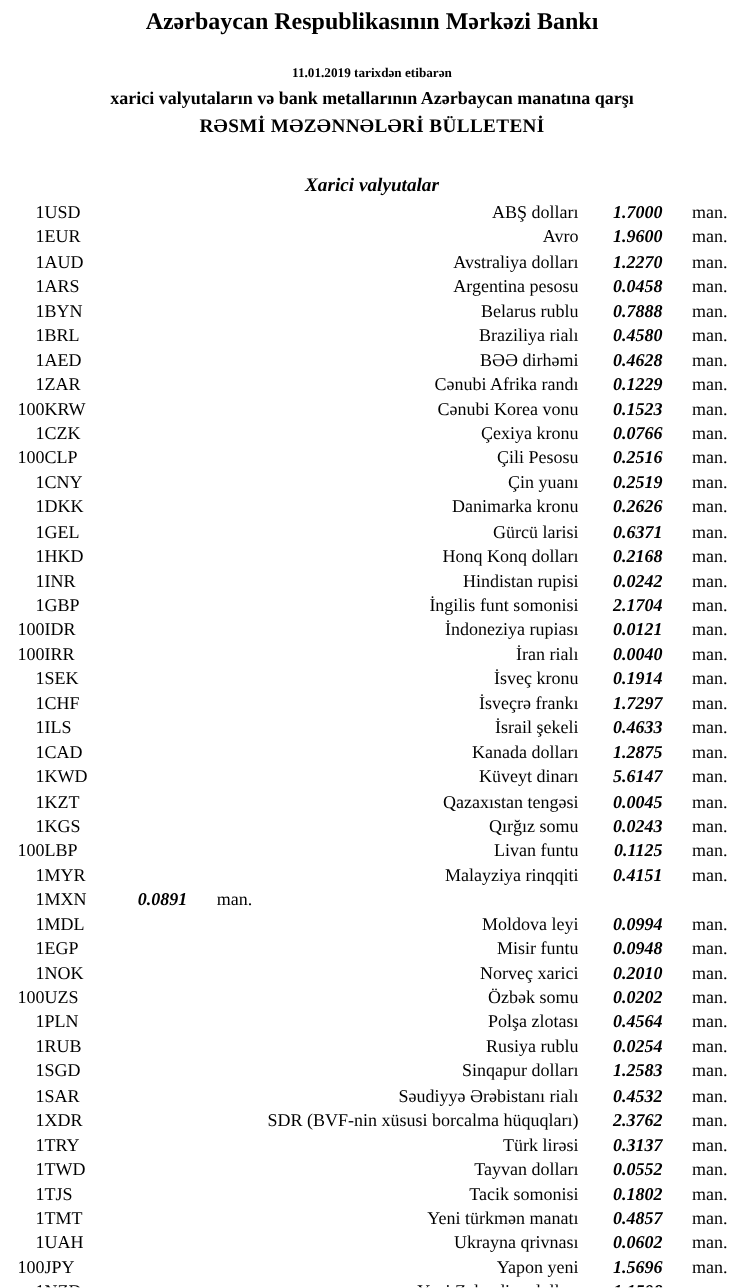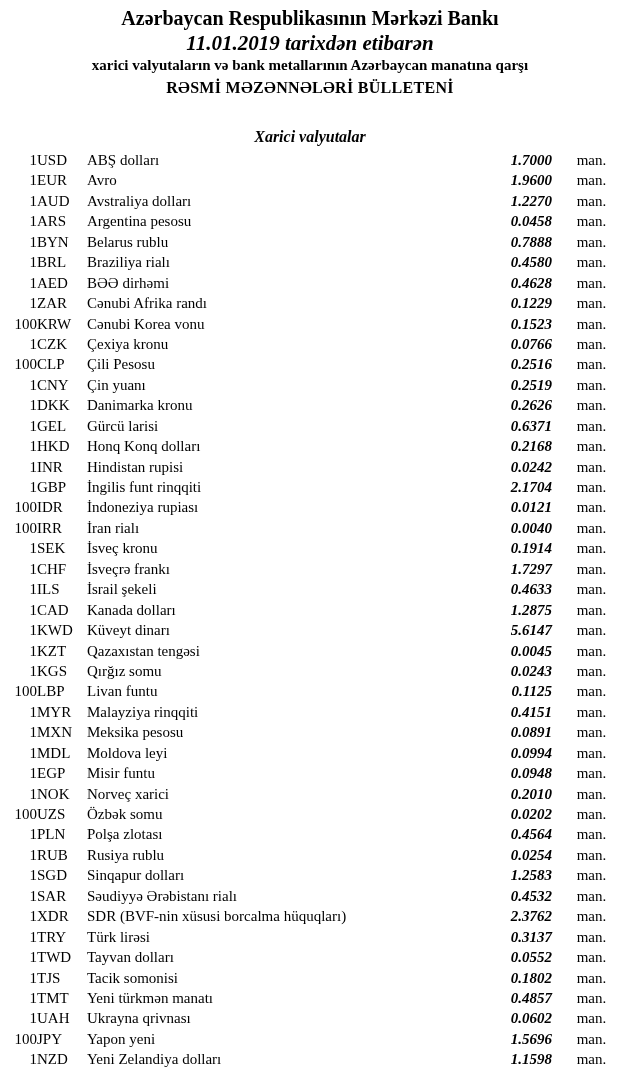--- a/index.html
+++ b/index.html
@@ -11,21 +11,21 @@
   }
   .page {
     position: relative;
     width: 620px;
     height: 1073px;
     background: #ffffff;
     overflow: hidden;
   }
   .header { text-align: center; font-weight: bold; }
   .h-title   { padding-top: 7px; font-size: 20px; line-height: 23px; }
-  .h-date    { margin-top: 4px;  font-size: 21px; line-height: 18px; font-style: italic; }
+  .h-date    { margin-top: 22px;  font-size: 11px; line-height: 18px; }
   .h-sub     { margin-top: 4px;  font-size: 15px; line-height: 18px; }
   .h-bulletin{ margin-top: 4px;  font-size: 16px; line-height: 19px; letter-spacing: 0.3px; }
   .section-title {
     margin-top: 30px;
     text-align: center;
     font-weight: bold;
     font-size: 16px;
     line-height: 19px;
     font-style: italic;
   }
@@ -34,21 +34,21 @@
     display: flex;
     align-items: baseline;
     height: 20.45px;
     font-size: 15px;
     line-height: 20.45px;
     white-space: nowrap;
   }
   .col { flex: none; }
   .nominal { width: 37px; text-align: right; }
   .code    { width: 49px; text-align: left; }
-  .cname   { flex: 1 1 auto; padding-left: 1px; overflow: hidden; }
+  .cname   { flex: 1 1 auto; padding-left: 1px; overflow: hidden; text-align: right; }
   .rate    { width: 70px; text-align: right; font-weight: bold; font-style: italic; }
   .unit    { width: 68px; padding-left: 11px; box-sizing: border-box; text-align: center; }
 </style>
 </head>
 <body>
 
 <div class="page">
 
   <div class="header">
     <div class="h-title">Azərbaycan Respublikasının Mərkəzi Bankı</div>
@@ -184,21 +184,21 @@
       <span class="col nominal">1</span>
       <span class="col code">INR</span>
       <span class="col cname">Hindistan rupisi</span>
       <span class="col rate">0.0242</span>
       <span class="col unit">man.</span>
     </div>
 
     <div class="row">
       <span class="col nominal">1</span>
       <span class="col code">GBP</span>
-      <span class="col cname">İngilis funt rinqqiti</span>
+      <span class="col cname">İngilis funt somonisi</span>
       <span class="col rate">2.1704</span>
       <span class="col unit">man.</span>
     </div>
 
     <div class="row">
       <span class="col nominal">100</span>
       <span class="col code">IDR</span>
       <span class="col cname">İndoneziya rupiası</span>
       <span class="col rate">0.0121</span>
       <span class="col unit">man.</span>
@@ -280,21 +280,20 @@
       <span class="col nominal">1</span>
       <span class="col code">MYR</span>
       <span class="col cname">Malayziya rinqqiti</span>
       <span class="col rate">0.4151</span>
       <span class="col unit">man.</span>
     </div>
 
     <div class="row">
       <span class="col nominal">1</span>
       <span class="col code">MXN</span>
-      <span class="col cname">Meksika pesosu</span>
       <span class="col rate">0.0891</span>
       <span class="col unit">man.</span>
     </div>
 
     <div class="row">
       <span class="col nominal">1</span>
       <span class="col code">MDL</span>
       <span class="col cname">Moldova leyi</span>
       <span class="col rate">0.0994</span>
       <span class="col unit">man.</span>

